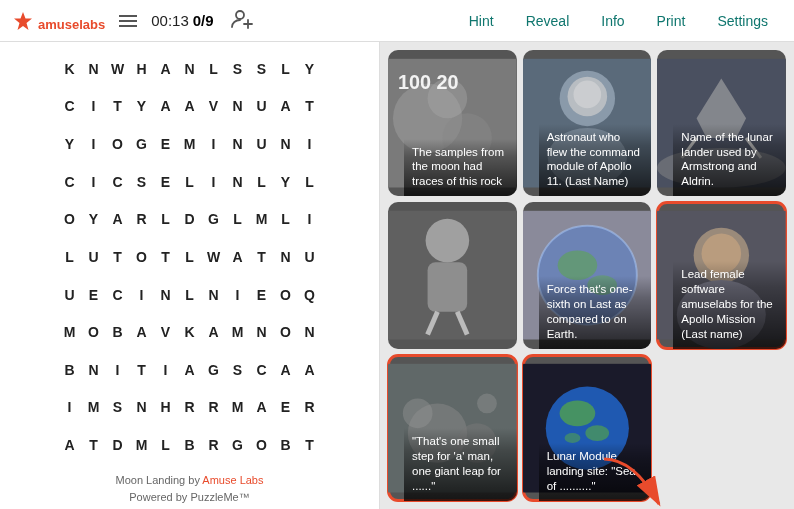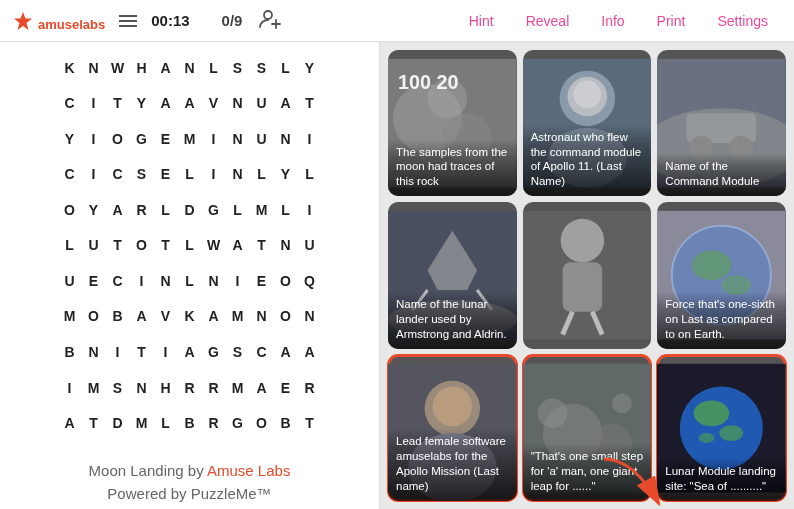--- a/index.html
+++ b/index.html
@@ -43,42 +43,42 @@
       gap: 3px;
     }
     .hamburger-btn span {
       display: block;
       width: 18px;
       height: 2px;
       background: #555;
     }
     .timer {
       font-size: 15px;
-      font-weight: 700;
+      font-weight: 400;
       color: #222;
-      margin-right: 32px;
+      margin-right: 4px;
     }
     .score {
       font-size: 15px;
       font-weight: 600;
-      color: #404040;
+      color: #000000;
       margin-right: 16px;
     }
     .add-user-btn {
       margin-right: auto;
       cursor: pointer;
     }
     .nav-buttons {
       display: flex;
       gap: 4px;
     }
     .nav-btn {
       padding: 5px 14px;
       font-size: 14px;
-      color: #ec4899;
+      color: #0f766e;
       cursor: pointer;
       border: none;
       background: transparent;
     }
 
     
     .main {
       display: flex;
       height: calc(509px - 42px);
     }
@@ -102,23 +102,23 @@
       height: 24px;
       text-align: center;
       vertical-align: middle;
       font-size: 14px;
       font-weight: 600;
       color: #222;
       user-select: none;
       cursor: default;
     }
     .footer-text {
-      margin-top: 19px;
+      margin-top: 8px;
       text-align: center;
-      font-size: 15px;
+      font-size: 11px;
       color: #666;
       line-height: 1.5;
     }
     .footer-text a {
       color: #e84b2c;
       text-decoration: none;
     }
 
     
     .cards-panel {
@@ -137,21 +137,21 @@
     .card {
       border-radius: 10px;
       overflow: hidden;
       position: relative;
       background: #555;
       cursor: pointer;
     }
     .card-overlay {
       position: absolute;
       bottom: 0;
-      left: 0;
+      left: 16px;
       right: 0;
       padding: 6px 8px 7px;
       background: linear-gradient(to top, rgba(0,0,0,0.75) 0%, rgba(0,0,0,0.3) 70%, transparent 100%);
       color: #fff;
       font-size: 11.5px;
       font-weight: 500;
       line-height: 1.3;
     }
 
     
@@ -372,30 +372,20 @@
         </div>
         <div class="card">
           <svg viewBox="0 0 130 130" xmlns="http://www.w3.org/2000/svg" class="card-svg">
     <rect width="130" height="130" fill="#5a6a7a"></rect>
     <circle cx="65" cy="40" r="28" fill="#8a9aaa"></circle>
     <ellipse cx="65" cy="100" rx="40" ry="30" fill="#7a8a9a"></ellipse>
     <circle cx="65" cy="38" r="20" fill="#ccc" opacity="0.7"></circle>
     <circle cx="65" cy="36" r="14" fill="#ddd" opacity="0.5"></circle>
   </svg>
           <div class="card-overlay">Astronaut who flew the command module of Apollo 11. (Last Name)</div>
-        </div>
-        <div class="card">
-          <svg viewBox="0 0 130 130" xmlns="http://www.w3.org/2000/svg" class="card-svg">
-    <rect width="130" height="130" fill="#6a7080"></rect>
-    <ellipse cx="65" cy="90" rx="80" ry="40" fill="#8a9090" opacity="0.7"></ellipse>
-    <rect x="30" y="55" width="70" height="30" rx="5" fill="#aaa" opacity="0.5"></rect>
-    <circle cx="45" cy="90" r="12" fill="#888"></circle>
-    <circle cx="85" cy="90" r="12" fill="#888"></circle>
-  </svg>
-          <div class="card-overlay">Name of the Command Module</div>
         </div>
         <div class="card">
           <svg viewBox="0 0 130 130" xmlns="http://www.w3.org/2000/svg" class="card-svg">
     <rect width="130" height="130" fill="#4a5060"></rect>
     <polygon points="65,20 90,60 80,80 50,80 40,60" fill="#aaa" opacity="0.6"></polygon>
     <line x1="40" y1="80" x2="25" y2="100" stroke="#bbb" stroke-width="3"></line>
     <line x1="90" y1="80" x2="105" y2="100" stroke="#bbb" stroke-width="3"></line>
     <ellipse cx="65" cy="110" rx="65" ry="20" fill="#888" opacity="0.5"></ellipse>
   </svg>
           <div class="card-overlay">Name of the lunar lander used by Armstrong and Aldrin.</div>

